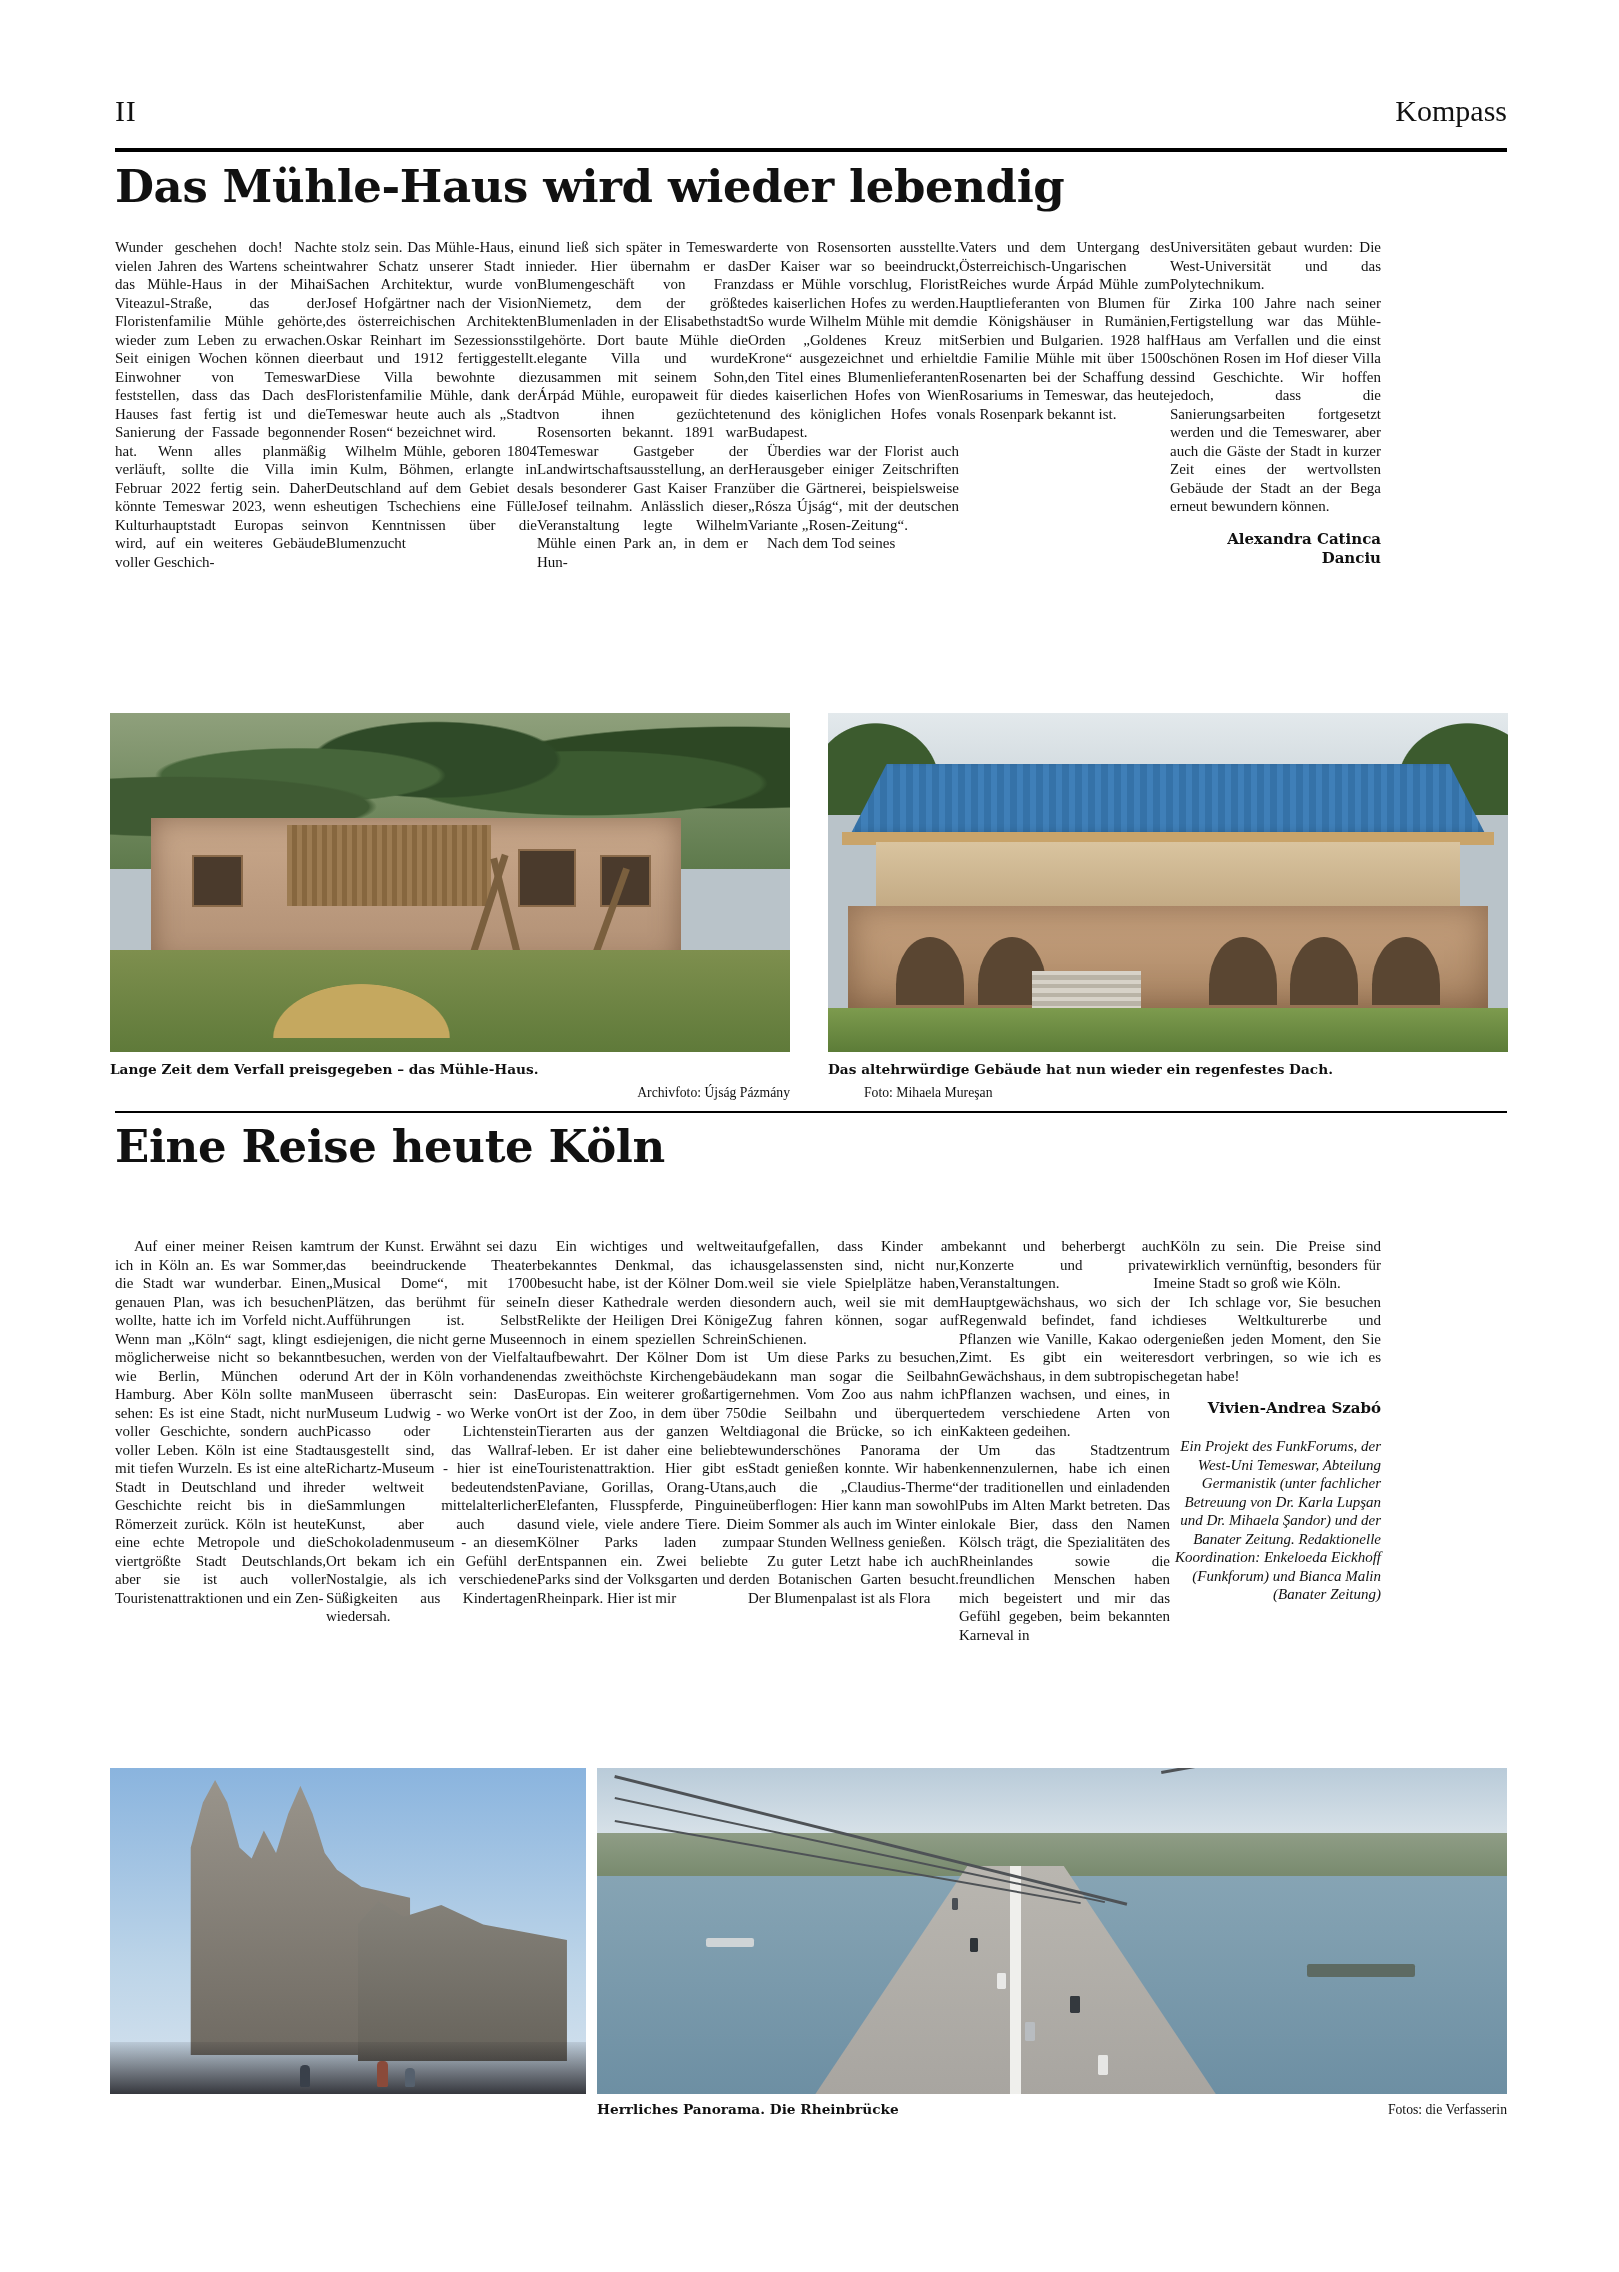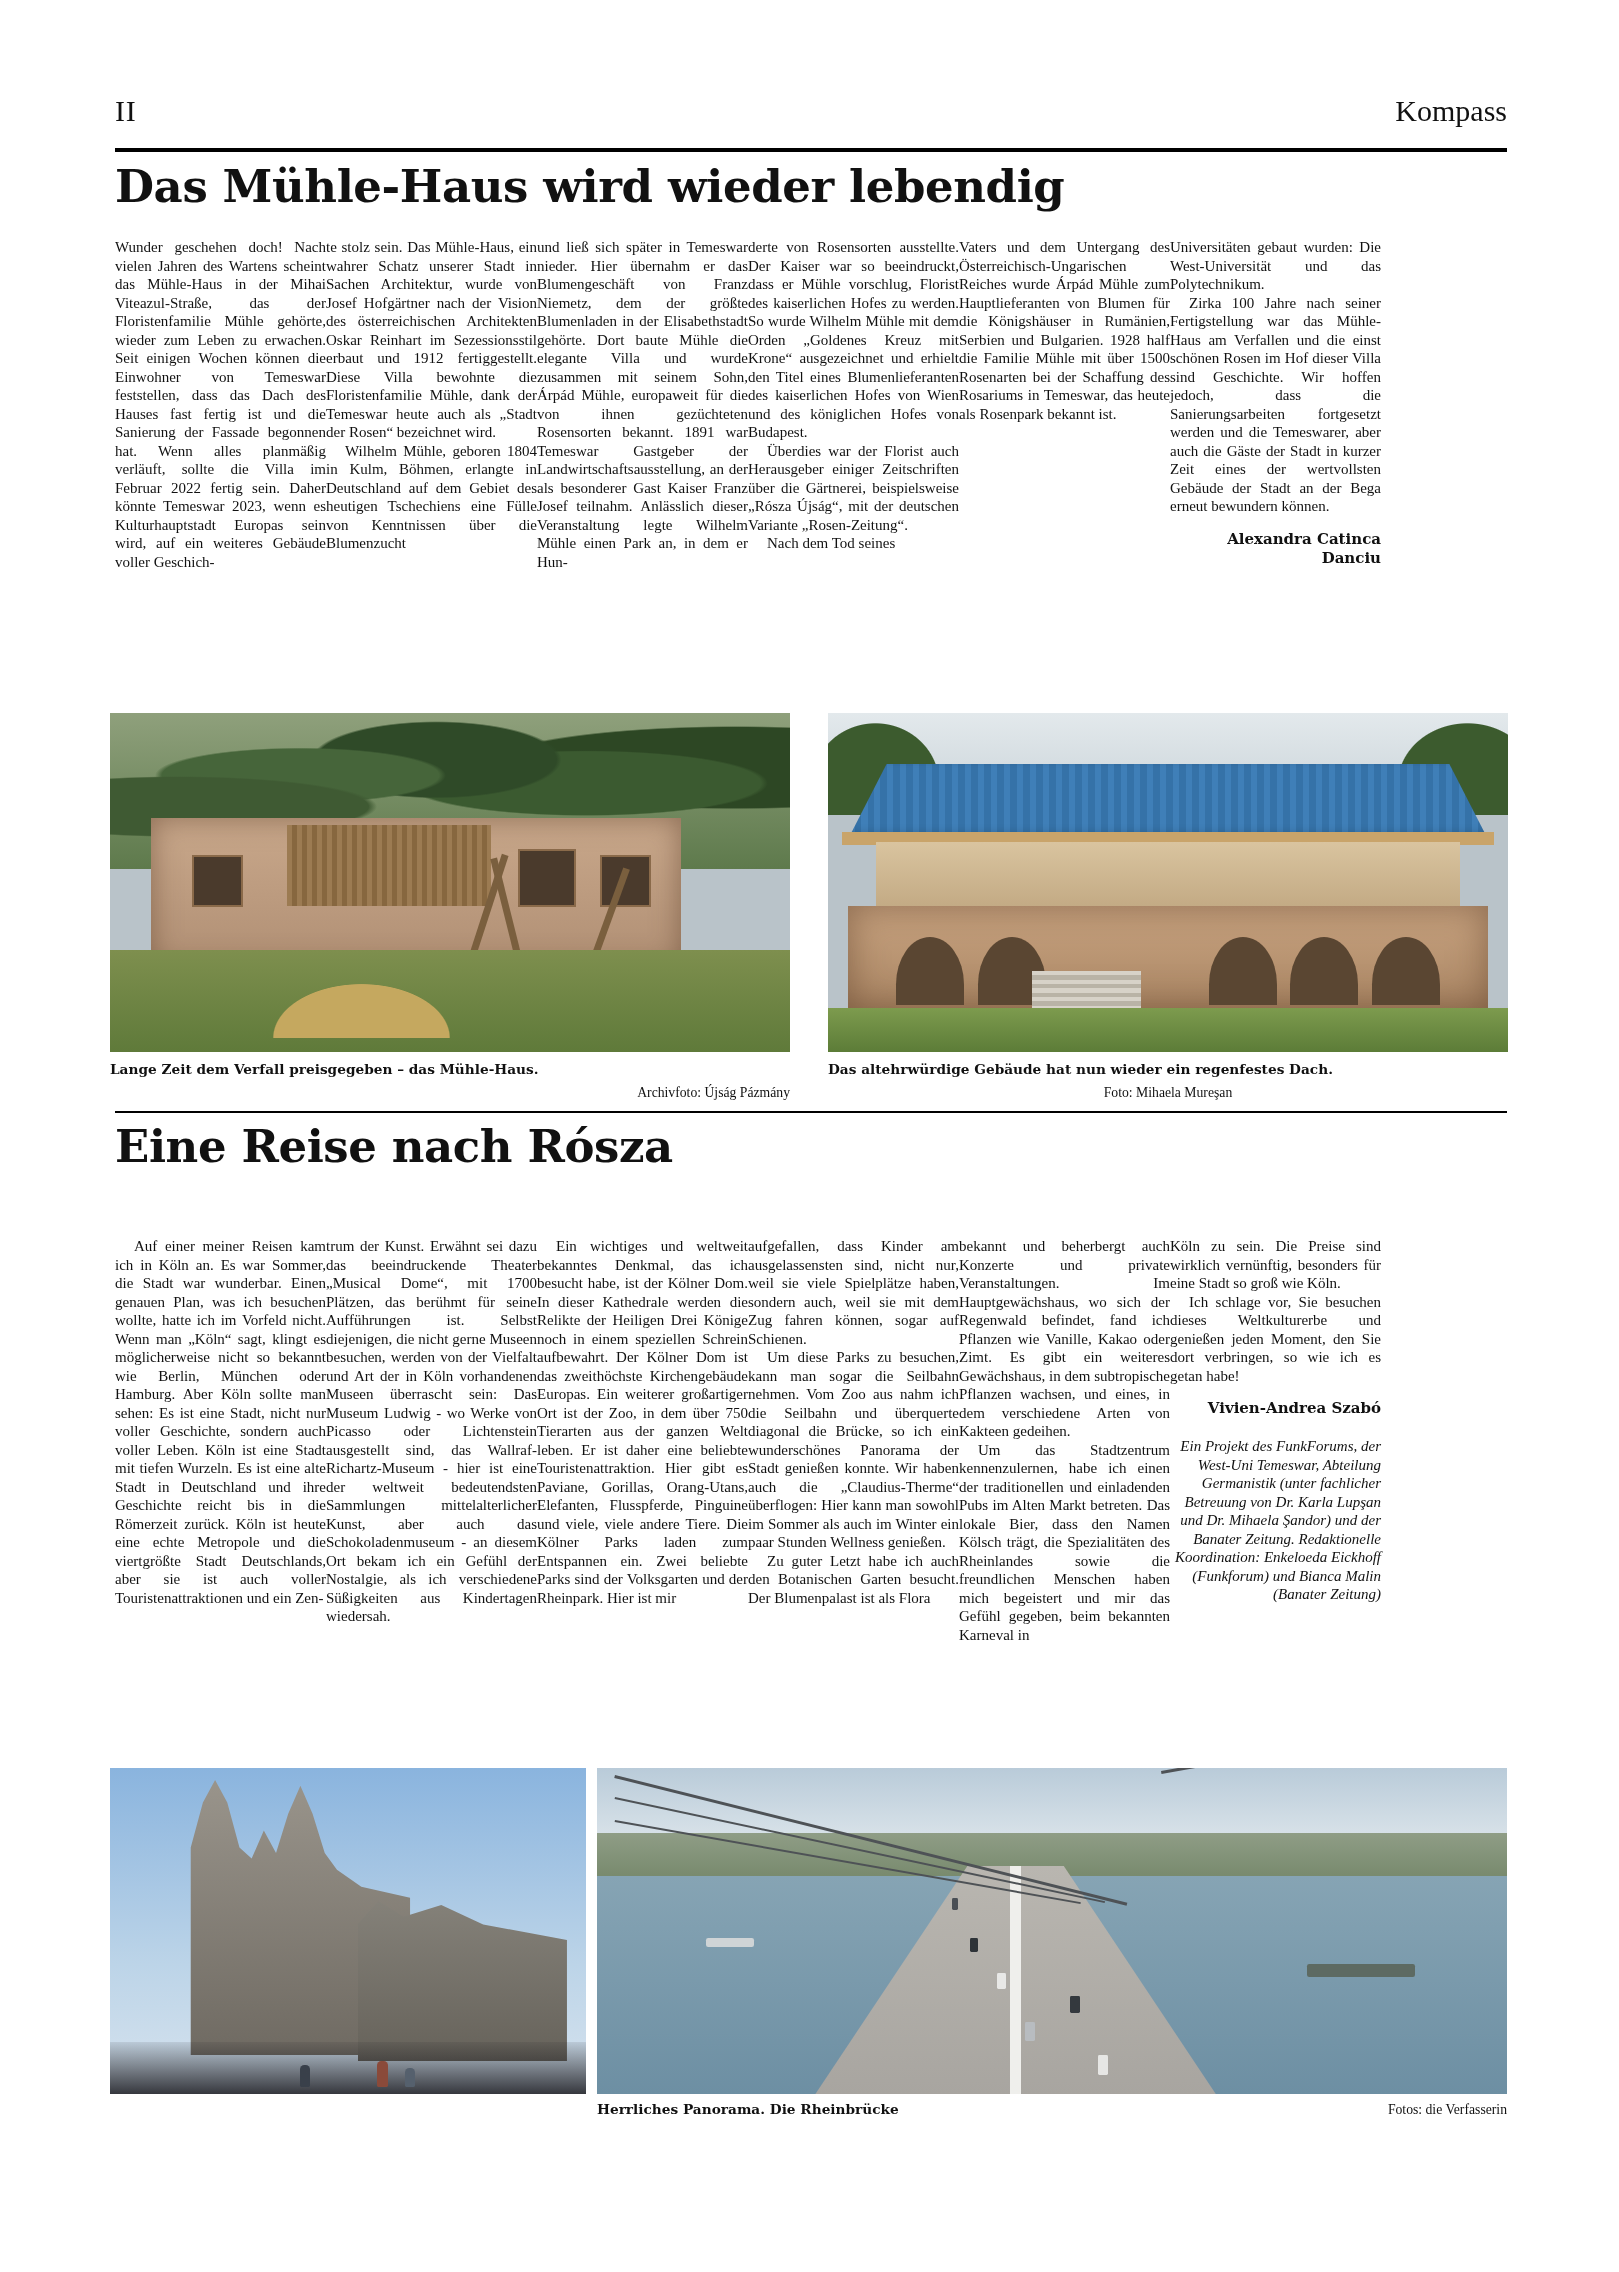--- a/index.html
+++ b/index.html
@@ -318,24 +318,24 @@
       <div class="arch" style="left:10%; width:10%; height:20%;"></div>
       <div class="arch" style="left:22%; width:10%; height:20%;"></div>
       <div class="arch" style="left:56%; width:10%; height:20%;"></div>
       <div class="arch" style="left:68%; width:10%; height:20%;"></div>
       <div class="arch" style="left:80%; width:10%; height:20%;"></div>
       <div class="stair"></div>
       <div class="grass"></div>
     </div>
   </div>
   <div class="caption" style="left:828px; top:1061px; width:680px;">Das altehrwürdige Gebäude hat nun wieder ein regenfestes Dach.</div>
-  <div class="photocredit" style="left:828px; top:1084px; width:680px; text-align:center;">Foto: Mihaela Mureşan</div>
+  <div class="photocredit" style="left:864px; top:1084px; width:680px; text-align:left;">Foto: Mihaela Mureşan</div>
 
   <div class="rule-thick" style="top:1111px; height:2.2px;"></div>
-  <div class="headline" style="top:1120px;">Eine Reise nach Rósza</div>
+  <div class="headline" style="top:1120px;">Eine Reise heute Köln</div>
 
   <div class="cols" style="left:115px; top:1237px; width:1392px;">
     <div class="col" style="width:211px;">
       <p class="indent">Auf einer meiner Reisen kam ich in Köln an. Es war Sommer, die Stadt war wunderbar. Einen genauen Plan, was ich besuchen wollte, hatte ich im Vorfeld nicht. Wenn man „Köln“ sagt, klingt es möglicherweise nicht so bekannt wie Berlin, München oder Hamburg. Aber Köln sollte man sehen: Es ist eine Stadt, nicht nur voller Geschichte, sondern auch voller Leben. Köln ist eine Stadt mit tiefen Wurzeln. Es ist eine alte Stadt in Deutschland und ihre Geschichte reicht bis in die Römerzeit zurück. Köln ist heute eine echte Metropole und die viertgrößte Stadt Deutschlands, aber sie ist auch voller Touristenattraktionen und ein Zen-</p>
     </div>
     <div class="col" style="width:211px;">
       <p>trum der Kunst. Erwähnt sei dazu das beeindruckende Theater „Musical Dome“, mit 1700 Plätzen, das berühmt für seine Aufführungen ist. Selbst diejenigen, die nicht gerne Museen besuchen, werden von der Vielfalt und Art der in Köln vorhandenen Museen überrascht sein: Das Museum Ludwig - wo Werke von Picasso oder Lichtenstein ausgestellt sind, das Wallraf-Richartz-Museum - hier ist eine der weltweit bedeutendsten Sammlungen mittelalterlicher Kunst, aber auch das Schokoladenmuseum - an diesem Ort bekam ich ein Gefühl der Nostalgie, als ich verschiedene Süßigkeiten aus Kindertagen wiedersah.</p>
     </div>
     <div class="col" style="width:211px;">
       <p class="indent">Ein wichtiges und weltweit bekanntes Denkmal, das ich besucht habe, ist der Kölner Dom. In dieser Kathedrale werden die Relikte der Heiligen Drei Könige noch in einem speziellen Schrein aufbewahrt. Der Kölner Dom ist das zweithöchste Kirchengebäude Europas. Ein weiterer großartiger Ort ist der Zoo, in dem über 750 Tierarten aus der ganzen Welt leben. Er ist daher eine beliebte Touristenattraktion. Hier gibt es Paviane, Gorillas, Orang-Utans, Elefanten, Flusspferde, Pinguine und viele, viele andere Tiere. Die Kölner Parks laden zum Entspannen ein. Zwei beliebte Parks sind der Volksgarten und der Rheinpark. Hier ist mir</p>

